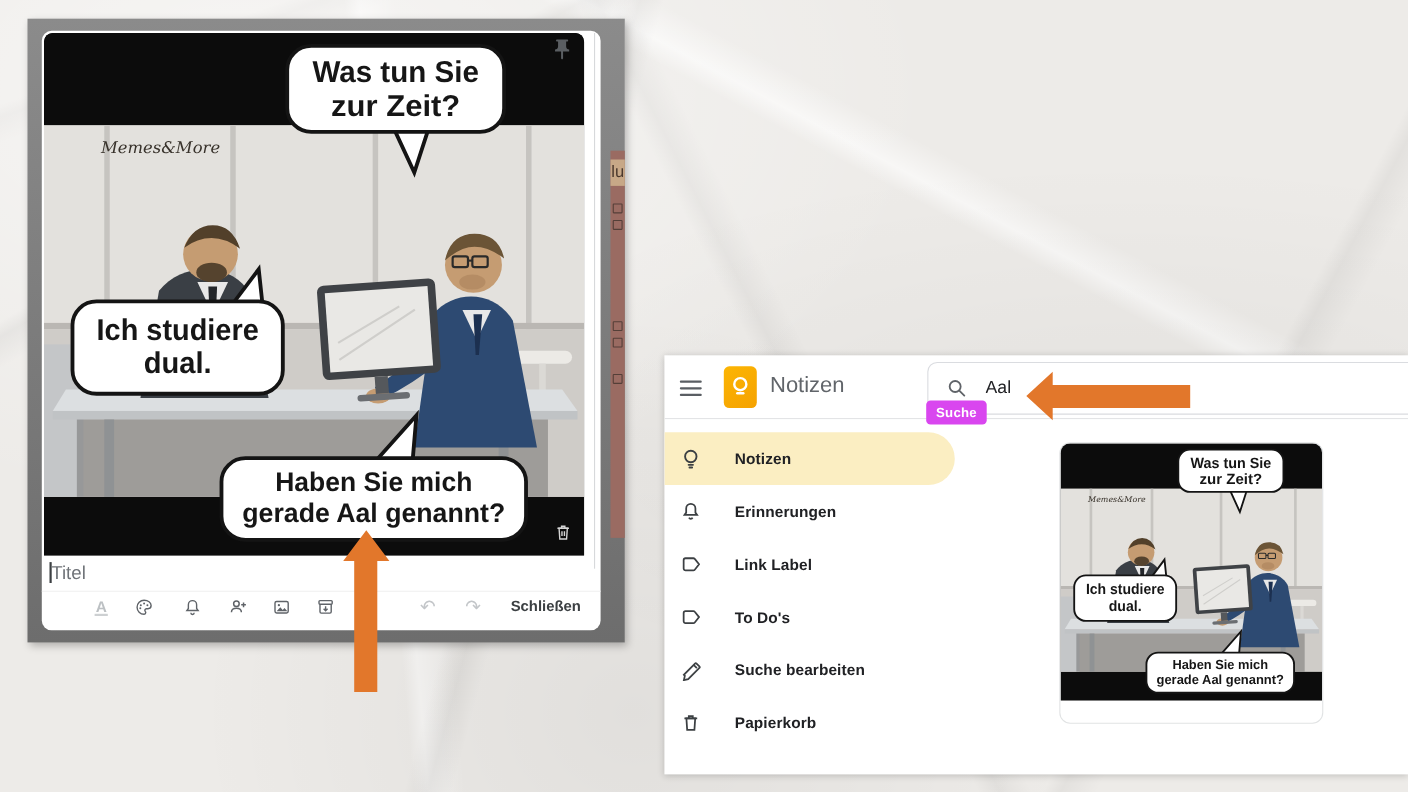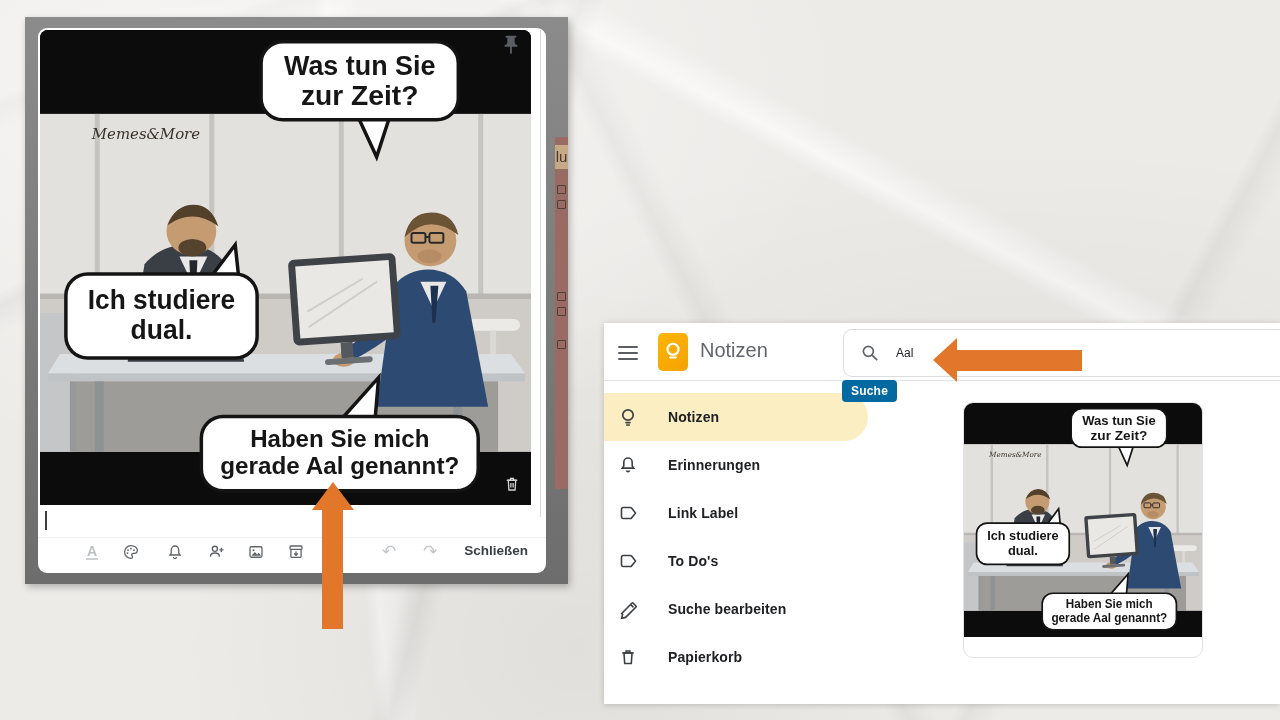--- a/index.html
+++ b/index.html
@@ -78,25 +78,25 @@
   .hamburger span{display:block;width:20px;height:2.4px;background:#5a5e63;margin:3.6px 0;border-radius:1px;}
   .keep-logo{position:absolute;left:54px;top:10px;width:30px;height:38px;border-radius:5px;
     background:linear-gradient(145deg,#fcb503,#f5a201);display:flex;align-items:center;justify-content:center;}
   .app-title{position:absolute;left:96px;top:16px;font-size:20px;color:#61656a;}
   .searchbox{
     position:absolute;left:239px;top:6px;right:-8px;height:46px;border:1px solid #dadce0;
     border-radius:9px;background:#fff;display:flex;align-items:center;
   }
   .searchbox input{
     border:none;outline:none;background:transparent;font-family:"Liberation Sans",sans-serif;
-    font-size:12px;color:#202124;width:200px;
+    font-size:16px;color:#202124;width:200px;
   }
   .search-glyph{margin:0 14px 0 16px;width:20px;height:20px;}
   .tooltip{
-    position:absolute;left:238px;top:57px;background:#0369a1;color:#fff;font-size:12px;
+    position:absolute;left:238px;top:41px;background:#d946ef;color:#fff;font-size:12px;
     padding:4px 9px;border-radius:4px;z-index:6;font-weight:bold;letter-spacing:.2px;
   }
   .sidebar{position:absolute;left:0;top:70px;width:270px;}
   .side-item{
     position:relative;height:48px;display:flex;align-items:center;cursor:pointer;
     border-radius:0 24px 24px 0;width:264px;
   }
   .side-item .s-icon{margin:0 0 0 14px;width:20px;height:20px;}
   .side-item .s-label{margin-left:30px;font-size:14px;font-weight:bold;color:#202124;letter-spacing:.1px;}
   .side-item.active{background:#fbeec2;}
@@ -213,20 +213,21 @@
             <path d="M10.5 10.5v6M13.5 10.5v6"></path>
           </g>
         </svg>
       </div>
     </div>
 
     <div class="dialog-scrollbar"></div>
 
     <div class="title-row">
       <div class="caret"></div>
+      <input class="title-input" type="text" placeholder="Titel" style="">
     </div>
 
     <div class="toolbar">
       <div class="tb-btn" style="left:43px">
         <span class="fmt-a">A</span>
       </div>
       <div class="tb-btn" style="left:82px">
         <svg viewBox="0 0 24 24" width="18" height="18">
           <path fill="none" stroke="#5f6368" stroke-width="1.7" d="M12 3.5a8.5 8.5 0 1 0 0 17c1.2 0 2-.9 2-2 0-.6-.2-1-.6-1.4-.3-.4-.5-.8-.5-1.3 0-1.1.9-2 2-2h1.8c2.1 0 3.8-1.7 3.8-3.8C20.5 6.4 16.7 3.5 12 3.5z"></path>
           <circle cx="8" cy="9.5" r="1.2" fill="#5f6368"></circle>

